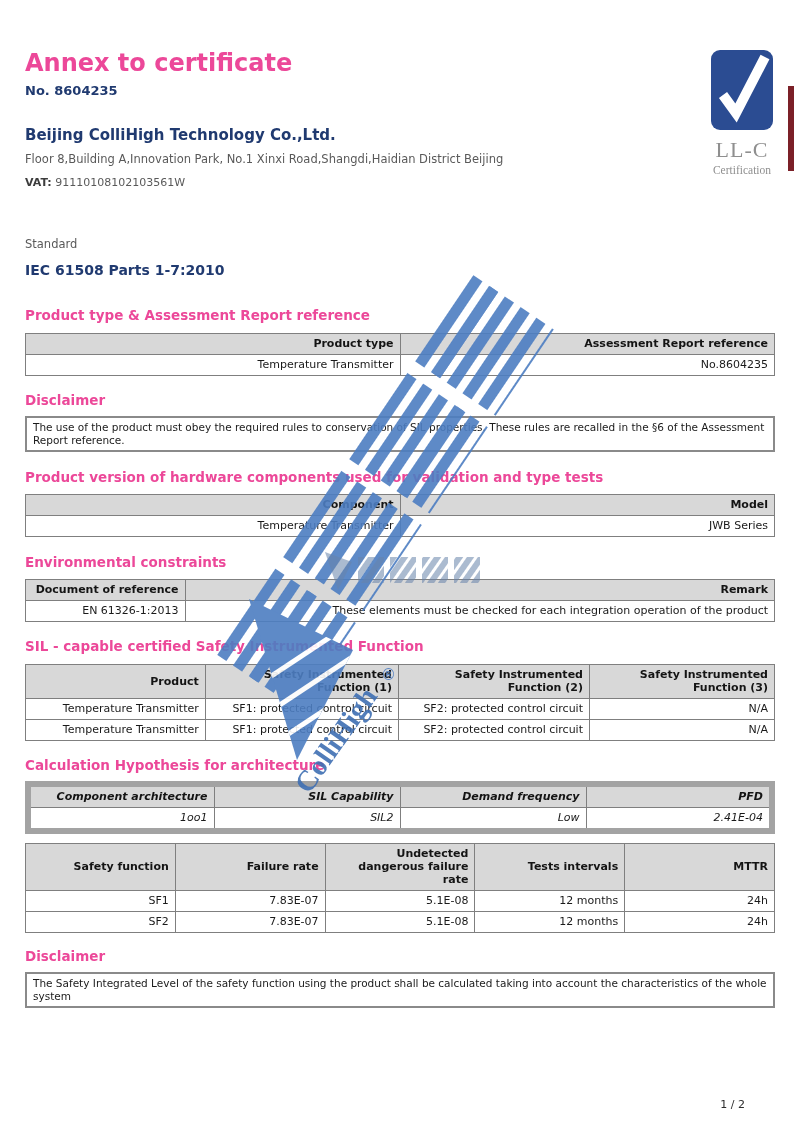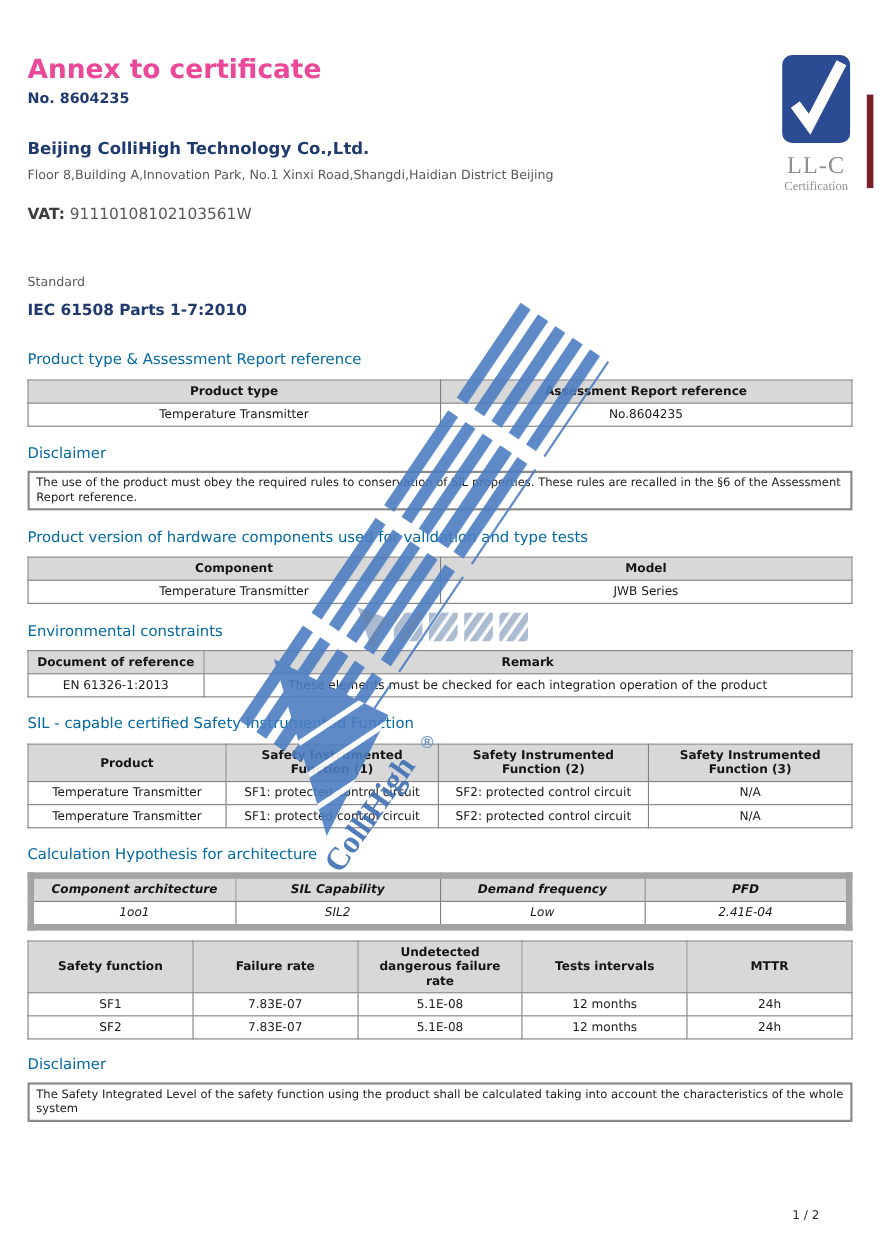--- a/index.html
+++ b/index.html
@@ -8,37 +8,37 @@
     position:relative; width:800px; height:1132px; margin:0 auto;
     background:#ffffff; overflow:hidden;
     font-family:"DejaVu Sans", sans-serif; color:#1a1a1a;
   }
   .content { position:absolute; left:25px; right:25px; top:0; }
 
   .title { margin-top:52px; font-size:24px; line-height:22px; font-weight:bold; color:#ec4899; }
   .cert-no { margin-top:10px; font-size:13px; line-height:14px; font-weight:bold; color:#203a70; }
   .company { margin-top:29px; font-size:15px; line-height:16px; font-weight:bold; color:#203a70; }
   .address { margin-top:10px; font-size:11.5px; line-height:12px; color:#595959; }
-  .vat { margin-top:24px; font-size:14px; line-height:12px; color:#595959; }
+  .vat { margin-top:12px; font-size:11px; line-height:12px; color:#595959; }
   .vat b { color:#3d3d3d; }
   .std-label { margin-top:49px; font-size:11.5px; line-height:12px; color:#595959; }
   .std-value { margin-top:13px; font-size:14px; line-height:15px; font-weight:bold; color:#203a70; }
 
-  .h2 { font-size:13.5px; line-height:15px; font-weight:normal; color:#0369a1; }
+  .h2 { font-size:13.5px; line-height:15px; font-weight:bold; color:#ec4899; }
   .mt-sect1 { margin-top:30px; }
   .mt-sect  { margin-top:17px; }
   .mt-sect-b{ margin-top:18px; }
   .mt-sect-c{ margin-top:16px; }
 
   table { width:100%; border-collapse:collapse; table-layout:fixed; }
   .tbl { margin-top:10px; border:1px solid #666; }
   .tbl-9 { margin-top:9px; border:1px solid #666; }
   .tbl-8 { margin-top:8px; border:6px solid #a3a3a3;font-style:italic; }
   th, td { border:1px solid #7f7f7f; font-size:11px; line-height:13px;
-           padding:3px 6px 4px 6px; text-align:center; vertical-align:middle;
+           padding:3px 6px 4px 6px; text-align:right; vertical-align:middle;
            overflow:hidden; }
   th { background:#d8d8d8; color:#141414; font-weight:bold; }
   td { color:#1a1a1a; }
 
   .disc-box { margin-top:8px; border:2px solid #8a8a8a; padding:3px 6px;
               font-size:10.5px; line-height:13px; color:#1a1a1a; }
 
   .logo { position:absolute; left:700px; top:50px; width:84px; text-align:center; }
   .logo-name { margin-top:3px; font-family:"Liberation Serif", serif;
                font-size:22px; line-height:26px; letter-spacing:1px; color:#8f8f8f; }

